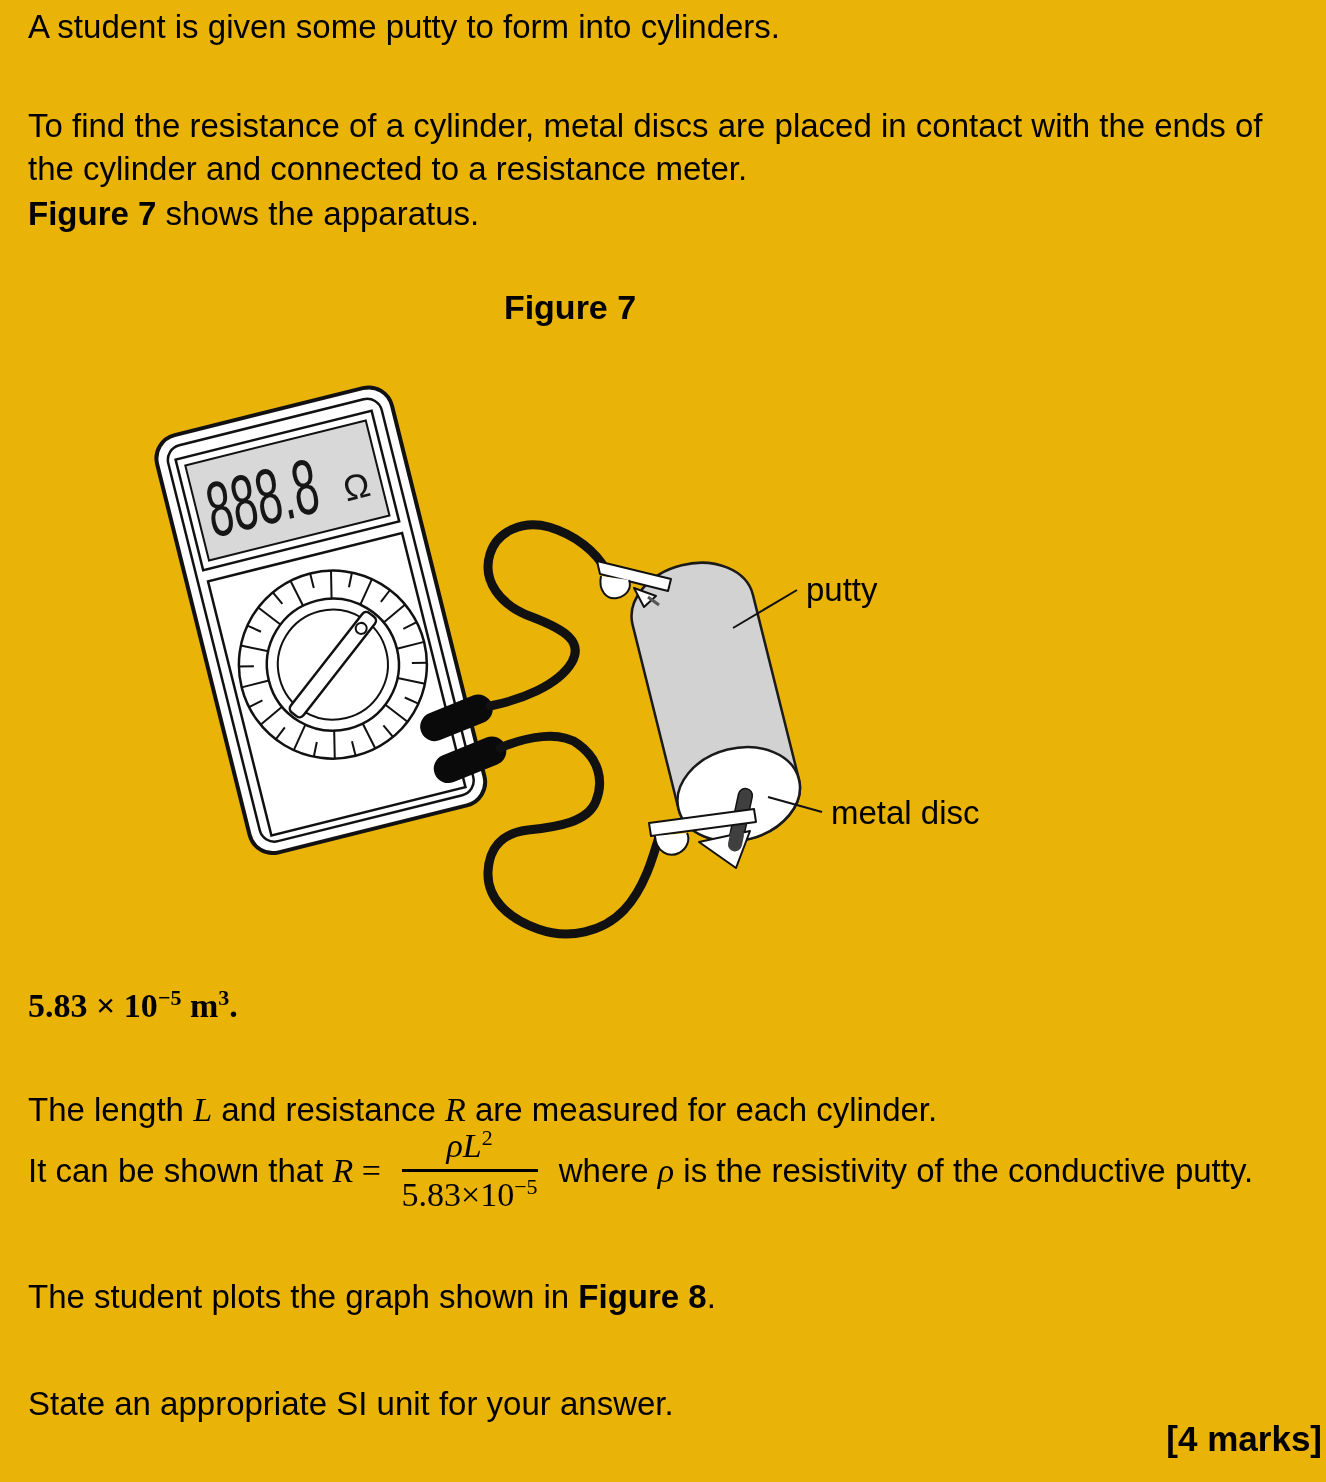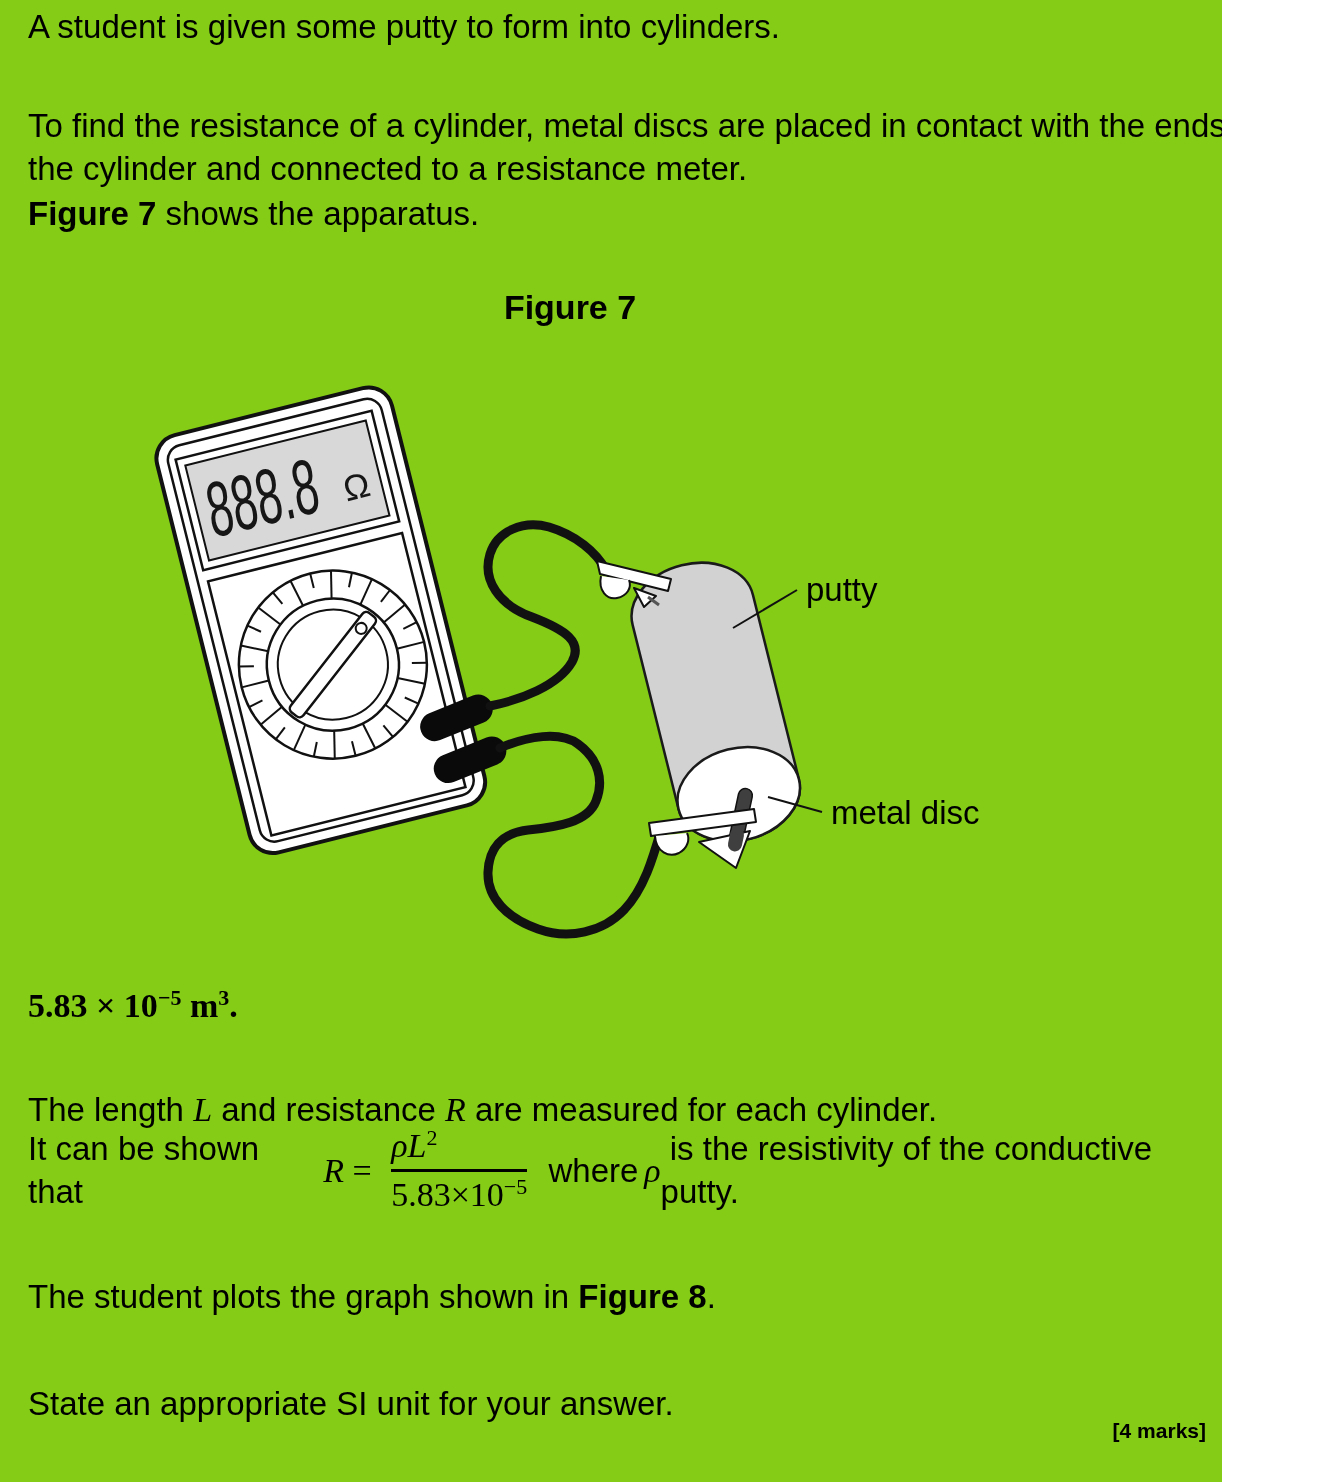--- a/index.html
+++ b/index.html
@@ -1,29 +1,29 @@
 <!DOCTYPE html>
 <html><head>
 <meta charset="utf-8">
 <style>
   html,body{margin:0;padding:0;background:#fff;}
-  .page{position:relative;width:1222px;height:1482px;background:#84cc16;
+  .page{position:relative;width:1326px;height:1482px;background:#eab308;
         font-family:"Liberation Sans",sans-serif;color:#000;overflow:hidden;}
   .t{position:absolute;left:28px;font-size:33px;line-height:43px;white-space:pre-wrap;}
   .b{font-weight:bold;}
   .ser{font-family:"Liberation Serif",serif;font-size:34px;}
   .it{font-style:italic;}
   .sup{font-size:22px;vertical-align:super;line-height:0;}
   .cap{position:absolute;top:288px;left:0;width:1140px;text-align:center;
        font-weight:bold;font-size:34px;}
   .eqrow{display:flex;align-items:center;top:1114px;height:112px;}
-  .frac{display:inline-flex;flex-direction:column;
+  .frac{display:inline-flex;flex-direction:column;align-items:center;
         font-family:"Liberation Serif",serif;font-size:34px;margin:0 12px;line-height:1.15;}
   .frac .bar{align-self:stretch;border-top:3px solid #000;margin:3px 0;height:0;}
-  .marks{position:absolute;top:1419px;right:16px;font-weight:bold;font-size:21px;}
+  .marks{position:absolute;top:1419px;right:4px;font-weight:bold;font-size:35px;}
   .fig{position:absolute;left:0;top:350px;}
   svg text{font-family:"Liberation Sans",sans-serif;}
 </style>
 </head>
 <body>
 
 <div class="page">
 
   <div class="t" style="top:5px;"><span>A student is given some putty to form into cylinders.</span></div>
 

